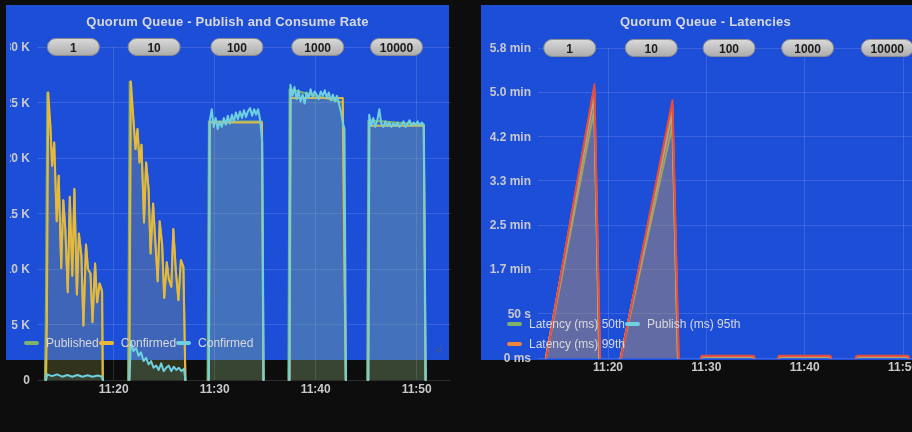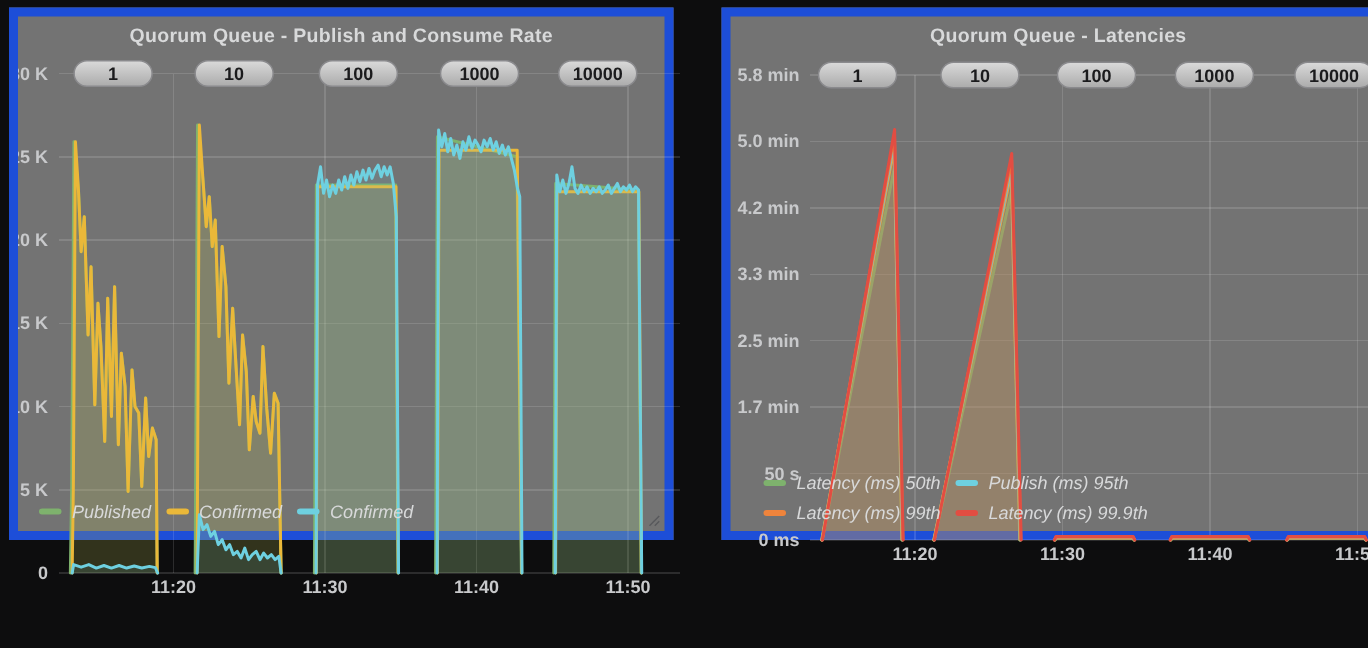--- a/index.html
+++ b/index.html
@@ -1,31 +1,31 @@
 <!DOCTYPE html>
 <html><head>
 <meta charset="utf-8">
 <style>
   html,body{margin:0;padding:0;background:#0d0d0e;}
   .dashboard{position:relative;width:912px;height:432px;background:#0d0d0e;
     font-family:"Liberation Sans",sans-serif;overflow:hidden;}
-  .panel{position:absolute;top:5px;height:355px;background:#737373;
-    border:6px solid #1d4ed8;box-sizing:border-box;}
+  .panel{position:absolute;top:5px;height:355px;background:#1d4ed8;
+    border:4px solid #1d4ed8;box-sizing:border-box;}
   #panel-0{left:6px;width:443px;}
   #panel-1{left:457px;width:449px;margin-left:24px;}
   .panel-header{height:25px;display:flex;align-items:center;justify-content:center;}
   .panel-title{font-size:13px;font-weight:bold;color:#d8d9da;letter-spacing:.2px;}
   .chart-svg{position:absolute;left:0;top:25px;display:block;}
   g.ticks text{fill:#c8c9cb;font-size:12px;font-weight:600;font-family:"Liberation Sans",sans-serif;}
   g.grid line{stroke:rgba(255,255,255,0.13);stroke-width:1;shape-rendering:crispEdges;}
   .pill-label{font-size:12px;font-weight:bold;fill:#1b1b1d;font-family:"Liberation Sans",sans-serif;}
   .legend{position:absolute;display:flex;flex-direction:column;gap:2px;}
   #legend-0{left:14px;bottom:4px;}
   #legend-1{left:22px;bottom:3px;}
-  .legend-row{display:flex;gap:10px;align-items:center;height:18px;font-style:italic;}
+  .legend-row{display:flex;gap:0;align-items:center;height:18px;}
   .legend-item{display:flex;align-items:center;gap:7px;font-size:12px;color:#d8d9da;cursor:pointer;white-space:nowrap;}
   .swatch{display:inline-block;width:15px;height:4px;border-radius:2px;}
   .resize-handle{position:absolute;right:3px;bottom:3px;width:9px;height:9px;cursor:nwse-resize;}
 </style>
 </head>
 <body>
 
 <div class="dashboard">
 
   <section class="panel" id="panel-0">
@@ -280,24 +280,20 @@
           <div class="legend-item">
             <span class="swatch" style="background: rgb(110, 208, 224);"></span>
             <span>Publish (ms) 95th</span>
           </div>
         </div>
         <div class="legend-row">
           <div class="legend-item">
             <span class="swatch" style="background: rgb(239, 132, 60);"></span>
             <span>Latency (ms) 99th</span>
           </div>
-          <div class="legend-item">
-            <span class="swatch" style="background: rgb(226, 77, 66);"></span>
-            <span>Latency (ms) 99.9th</span>
-          </div>
         </div>
       </div>
     <svg class="resize-handle" width="9" height="9">
       <path d="M8.5 2 L2 8.5 M8.5 5.5 L5.5 8.5" stroke="#58595c" stroke-width="1" fill="none"></path>
     </svg>
   </section>
 
 </div>
 
 </body></html>

